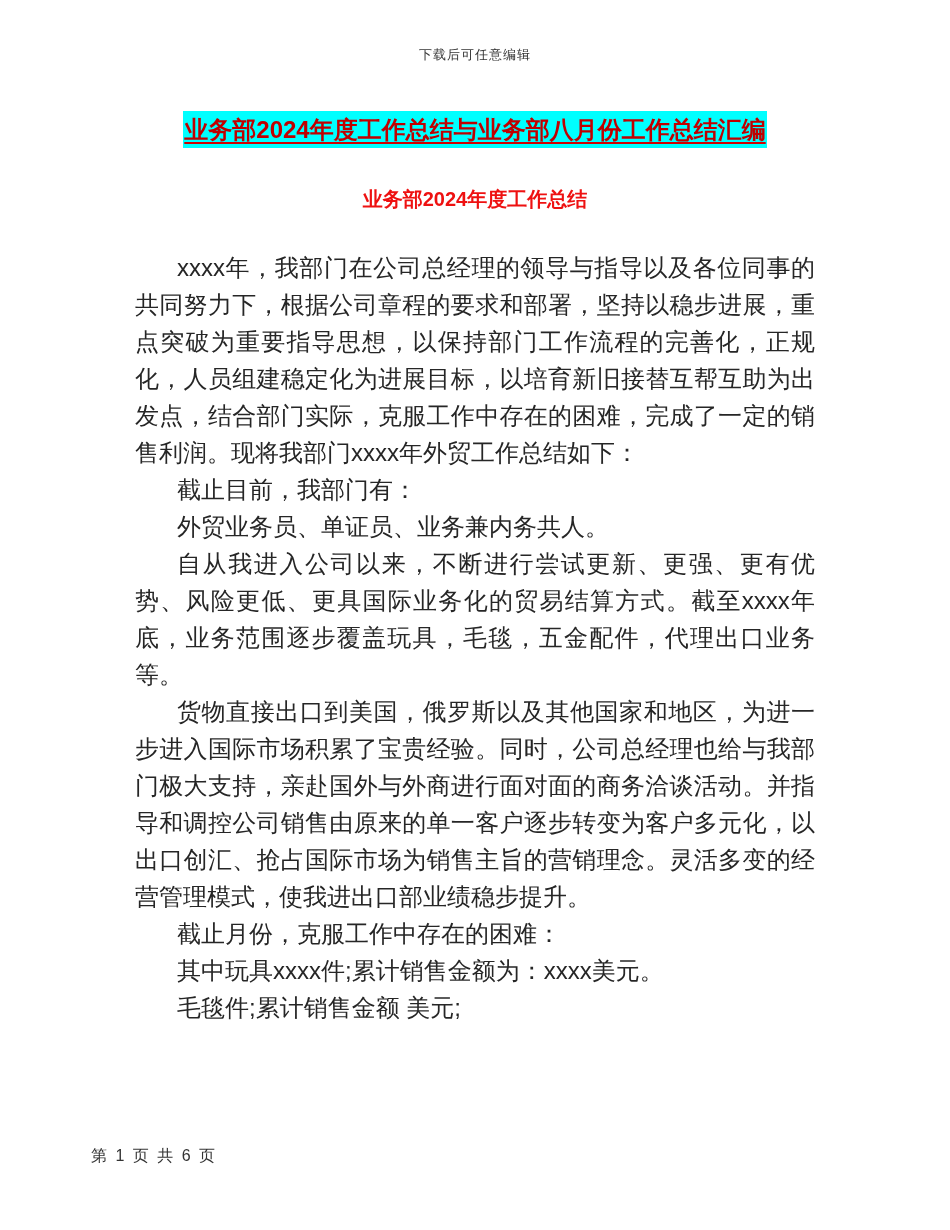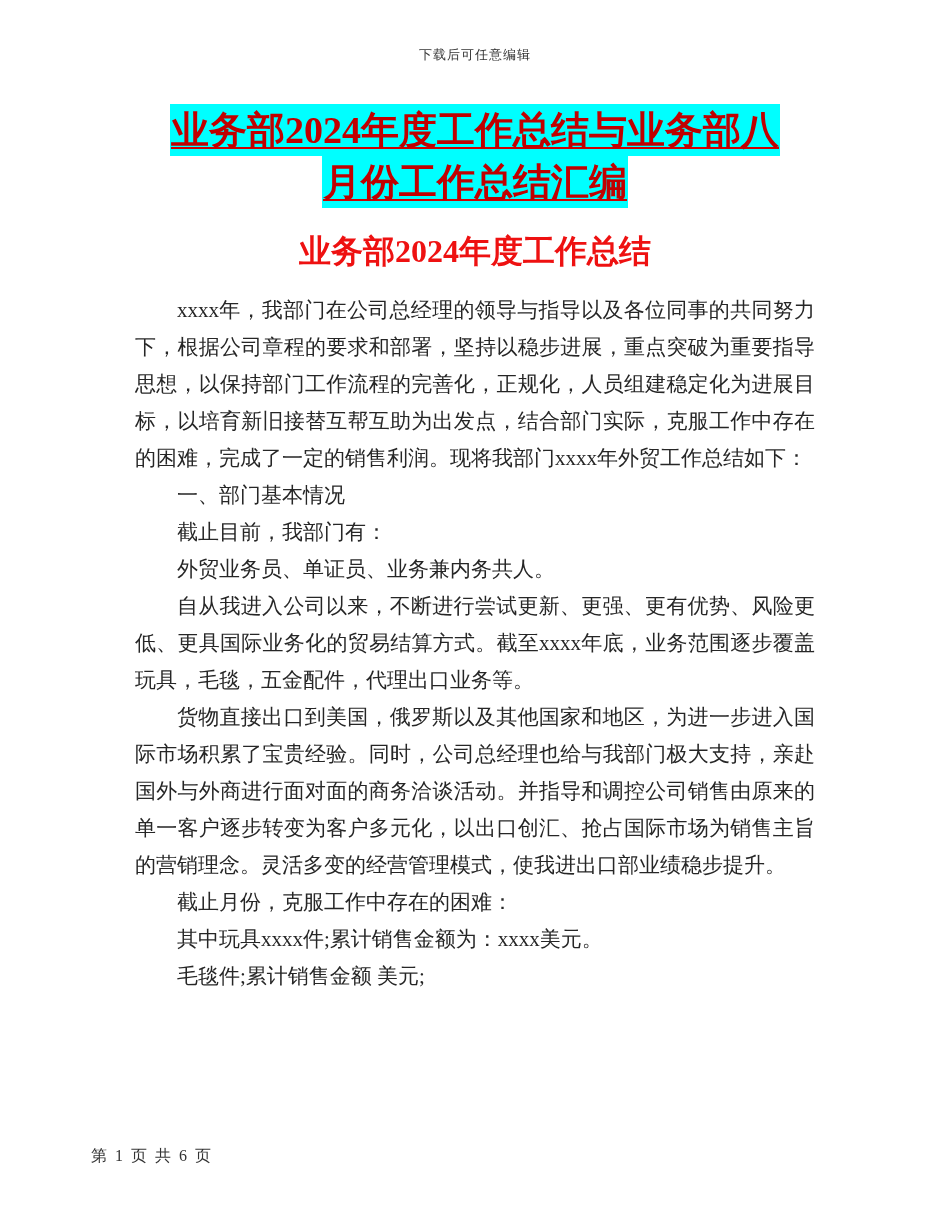--- a/index.html
+++ b/index.html
@@ -7,61 +7,61 @@
     padding: 0;
     background: #ffffff;
   }
   .page {
     position: relative;
     width: 768px;
     height: 1230px;
     margin: 0 auto;
     background: #ffffff;
     overflow: hidden;
-    font-family: Liberation Serif, serif;
+    font-family: Liberation Sans, sans-serif;
     color: var(--body-text, #262626);
   }
   .note {
     padding-top: 46px;
     text-align: center;
     font-size: 13px;
     color: #333333;
     letter-spacing: 1px;
   }
   .title {
     width: 632px;
     margin: 40px auto 0 auto;
     text-align: center;
-    font-size: 38px;
+    font-size: 24px;
     font-weight: bold;
     line-height: 52px;
     color: var(--title-text, #c00000);
   }
   .title .hl {
     background: var(--title-highlight, #00ffff);
     padding: 5px 1px;
     text-decoration: underline;
     text-decoration-color: #d00000;
     text-decoration-thickness: 2px;
     text-underline-offset: 4px;
     -webkit-box-decoration-break: clone;
     box-decoration-break: clone;
   }
   .subtitle {
     margin: 26px 0 0 0;
     text-align: center;
-    font-size: 32px;
+    font-size: 20px;
     font-weight: bold;
     line-height: 34px;
     color: var(--subtitle-text, #ee1111);
   }
   .body {
     width: 680px;
-    margin: 24px auto 0 auto;
-    font-size: 21px;
+    margin: 33px auto 0 auto;
+    font-size: 24px;
     line-height: 37px;
     text-align: justify;
   }
   .body p {
     margin: 0;
     padding: 0;
     text-indent: 42px;
   }
   .footer {
     position: absolute;
@@ -82,21 +82,20 @@
   <div class="note">下载后可任意编辑</div>
 
   <h1 class="title">
     <span class="hl">业务部2024年度工作总结与业务部八月份工作总结汇编</span>
   </h1>
 
   <h2 class="subtitle">业务部2024年度工作总结</h2>
 
   <div class="body">
       <p>xxxx年，我部门在公司总经理的领导与指导以及各位同事的共同努力下，根据公司章程的要求和部署，坚持以稳步进展，重点突破为重要指导思想，以保持部门工作流程的完善化，正规化，人员组建稳定化为进展目标，以培育新旧接替互帮互助为出发点，结合部门实际，克服工作中存在的困难，完成了一定的销售利润。现将我部门xxxx年外贸工作总结如下：</p>
-      <p>一、部门基本情况</p>
       <p>截止目前，我部门有：</p>
       <p>外贸业务员、单证员、业务兼内务共人。</p>
       <p>自从我进入公司以来，不断进行尝试更新、更强、更有优势、风险更低、更具国际业务化的贸易结算方式。截至xxxx年底，业务范围逐步覆盖玩具，毛毯，五金配件，代理出口业务等。</p>
       <p>货物直接出口到美国，俄罗斯以及其他国家和地区，为进一步进入国际市场积累了宝贵经验。同时，公司总经理也给与我部门极大支持，亲赴国外与外商进行面对面的商务洽谈活动。并指导和调控公司销售由原来的单一客户逐步转变为客户多元化，以出口创汇、抢占国际市场为销售主旨的营销理念。灵活多变的经营管理模式，使我进出口部业绩稳步提升。</p>
       <p>截止月份，克服工作中存在的困难：</p>
       <p>其中玩具xxxx件;累计销售金额为：xxxx美元。</p>
       <p>毛毯件;累计销售金额 美元;</p>
     </div>
 
   <div class="footer">

